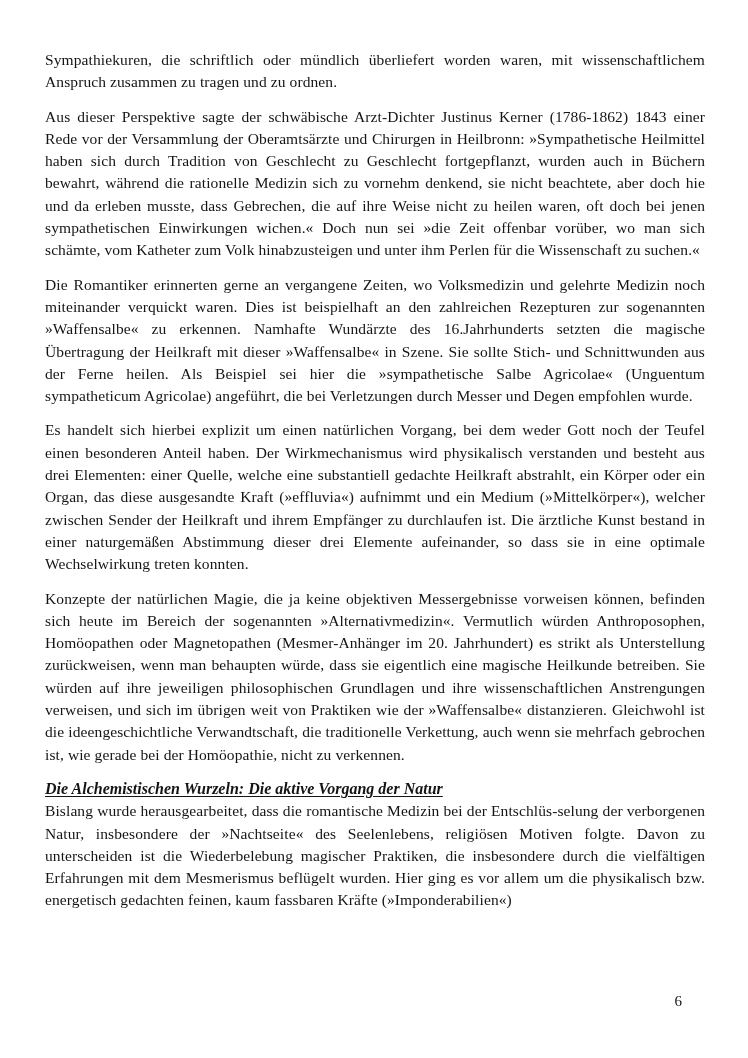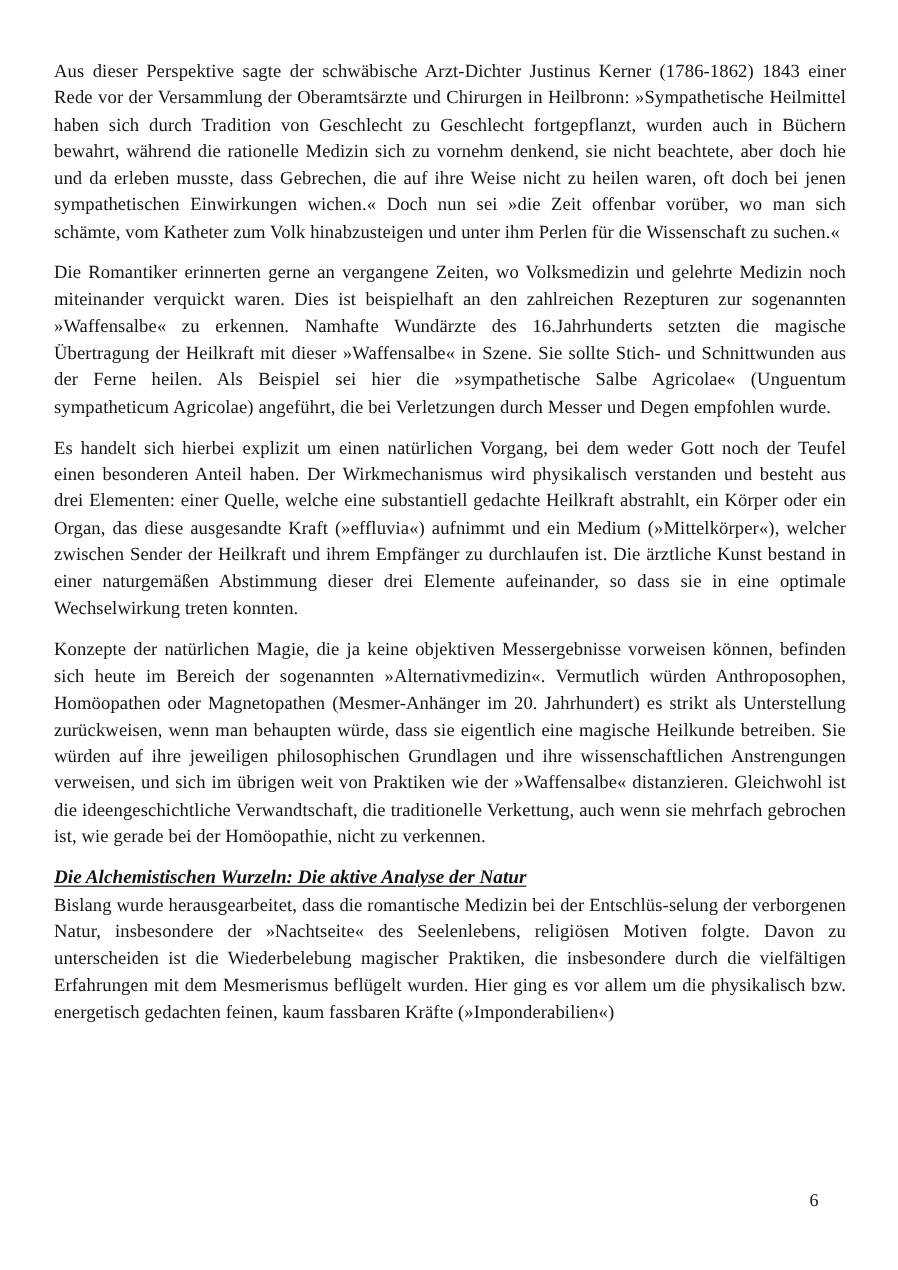--- a/index.html
+++ b/index.html
@@ -52,21 +52,22 @@
     font-size: 15px;
     line-height: 18px;
     color: #141414;
   }
 </style>
 </head>
 <body>
 
 <div class="page">
   <main class="content">
+    <p class="para">Sympathiekuren, die schriftlich oder mündlich überliefert worden waren, mit wissenschaftlichem Anspruch zusammen zu tragen und zu ordnen.</p>
     <p class="para">Aus dieser Perspektive sagte der schwäbische Arzt-Dichter Justinus Kerner (1786-1862) 1843 einer Rede vor der Versammlung der Oberamtsärzte und Chirurgen in Heilbronn: »Sympathetische Heilmittel haben sich durch Tradition von Geschlecht zu Geschlecht fortgepflanzt, wurden auch in Büchern bewahrt, während die rationelle Medizin sich zu vornehm denkend, sie nicht beachtete, aber doch hie und da erleben musste, dass Gebrechen, die auf ihre Weise nicht zu heilen waren, oft doch bei jenen sympathetischen Einwirkungen wichen.« Doch nun sei »die Zeit offenbar vorüber, wo man sich schämte, vom Katheter zum Volk hinabzusteigen und unter ihm Perlen für die Wissenschaft zu suchen.«</p>
     <p class="para">Die Romantiker erinnerten gerne an vergangene Zeiten, wo Volksmedizin und gelehrte Medizin noch miteinander verquickt waren. Dies ist beispielhaft an den zahlreichen Rezepturen zur sogenannten »Waffensalbe« zu erkennen. Namhafte Wundärzte des 16.Jahrhunderts setzten die magische Übertragung der Heilkraft mit dieser »Waffensalbe« in Szene. Sie sollte Stich- und Schnittwunden aus der Ferne heilen. Als Beispiel sei hier die »sympathetische Salbe Agricolae« (Unguentum sympatheticum Agricolae) angeführt, die bei Verletzungen durch Messer und Degen empfohlen wurde.</p>
     <p class="para">Es handelt sich hierbei explizit um einen natürlichen Vorgang, bei dem weder Gott noch der Teufel einen besonderen Anteil haben. Der Wirkmechanismus wird physikalisch verstanden und besteht aus drei Elementen: einer Quelle, welche eine substantiell gedachte Heilkraft abstrahlt, ein Körper oder ein Organ, das diese ausgesandte Kraft (»effluvia«) aufnimmt und ein Medium (»Mittelkörper«), welcher zwischen Sender der Heilkraft und ihrem Empfänger zu durchlaufen ist. Die ärztliche Kunst bestand in einer naturgemäßen Abstimmung dieser drei Elemente aufeinander, so dass sie in eine optimale Wechselwirkung treten konnten.</p>
     <p class="para">Konzepte der natürlichen Magie, die ja keine objektiven Messergebnisse vorweisen können, befinden sich heute im Bereich der sogenannten »Alternativmedizin«. Vermutlich würden Anthroposophen, Homöopathen oder Magnetopathen (Mesmer-Anhänger im 20. Jahrhundert) es strikt als Unterstellung zurückweisen, wenn man behaupten würde, dass sie eigentlich eine magische Heilkunde betreiben. Sie würden auf ihre jeweiligen philosophischen Grundlagen und ihre wissenschaftlichen Anstrengungen verweisen, und sich im übrigen weit von Praktiken wie der »Waffensalbe« distanzieren. Gleichwohl ist die ideengeschichtliche Verwandtschaft, die traditionelle Verkettung, auch wenn sie mehrfach gebrochen ist, wie gerade bei der Homöopathie, nicht zu verkennen.</p>
-    <h2 class="section-heading">Die Alchemistischen Wurzeln: Die aktive Analyse der Natur</h2>
+    <h2 class="section-heading">Die Alchemistischen Wurzeln: Die aktive Vorgang der Natur</h2>
     <p class="para">Bislang wurde herausgearbeitet, dass die romantische Medizin bei der Entschlüs-selung der verborgenen Natur, insbesondere der »Nachtseite« des Seelenlebens, religiösen Motiven folgte. Davon zu unterscheiden ist die Wiederbelebung magischer Praktiken, die insbesondere durch die vielfältigen Erfahrungen mit dem Mesmerismus beflügelt wurden. Hier ging es vor allem um die physikalisch bzw. energetisch gedachten feinen, kaum fassbaren Kräfte (»Imponderabilien«)</p>
   </main>
   <div class="page-number">6</div>
 </div>
 
 </body></html>

